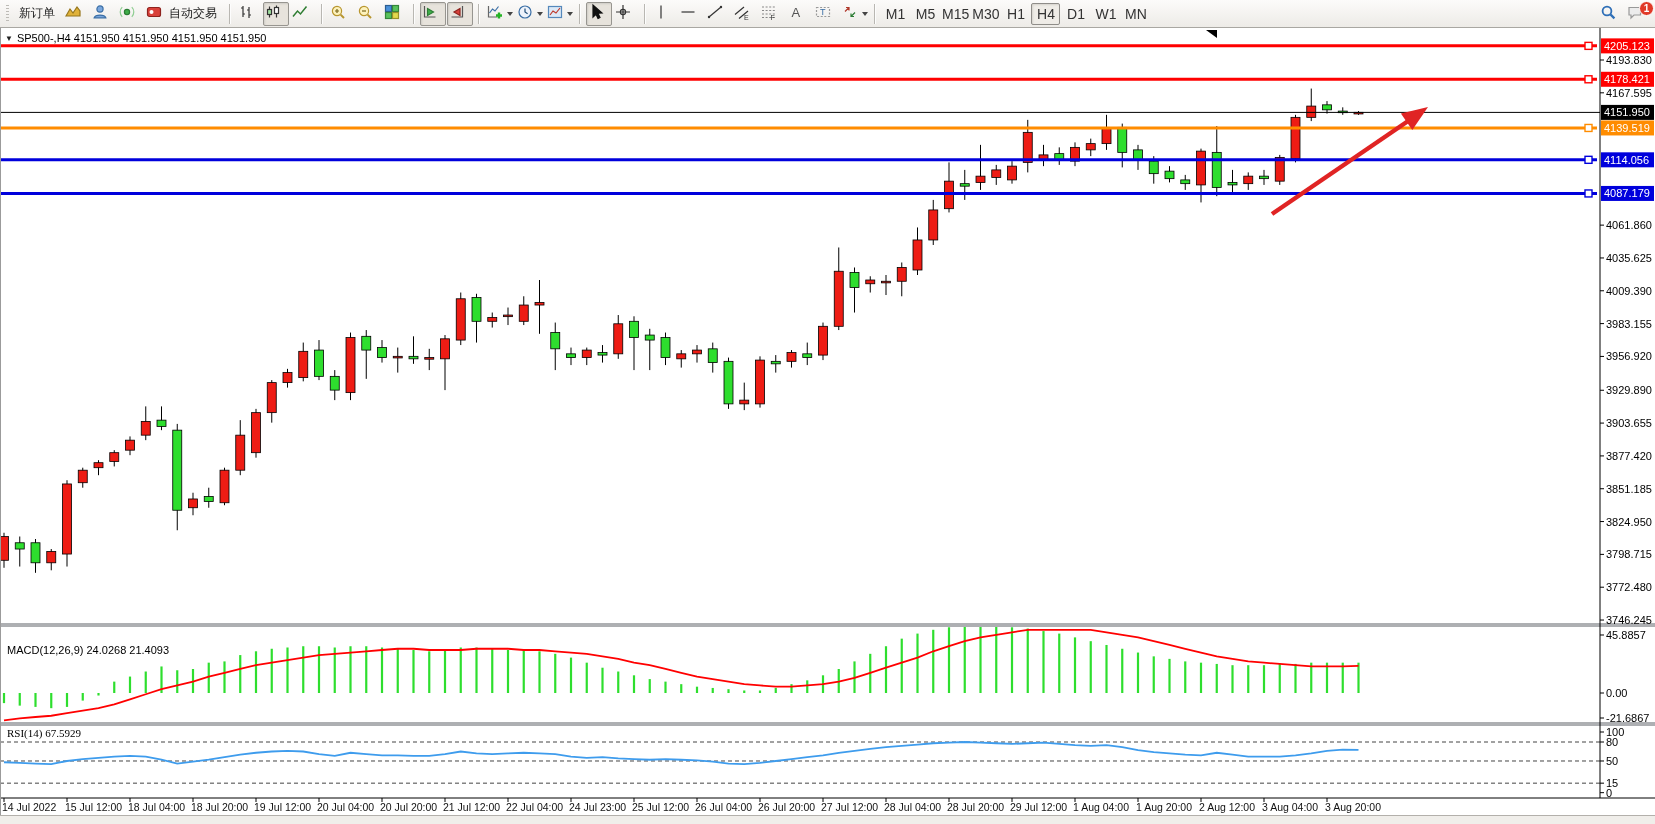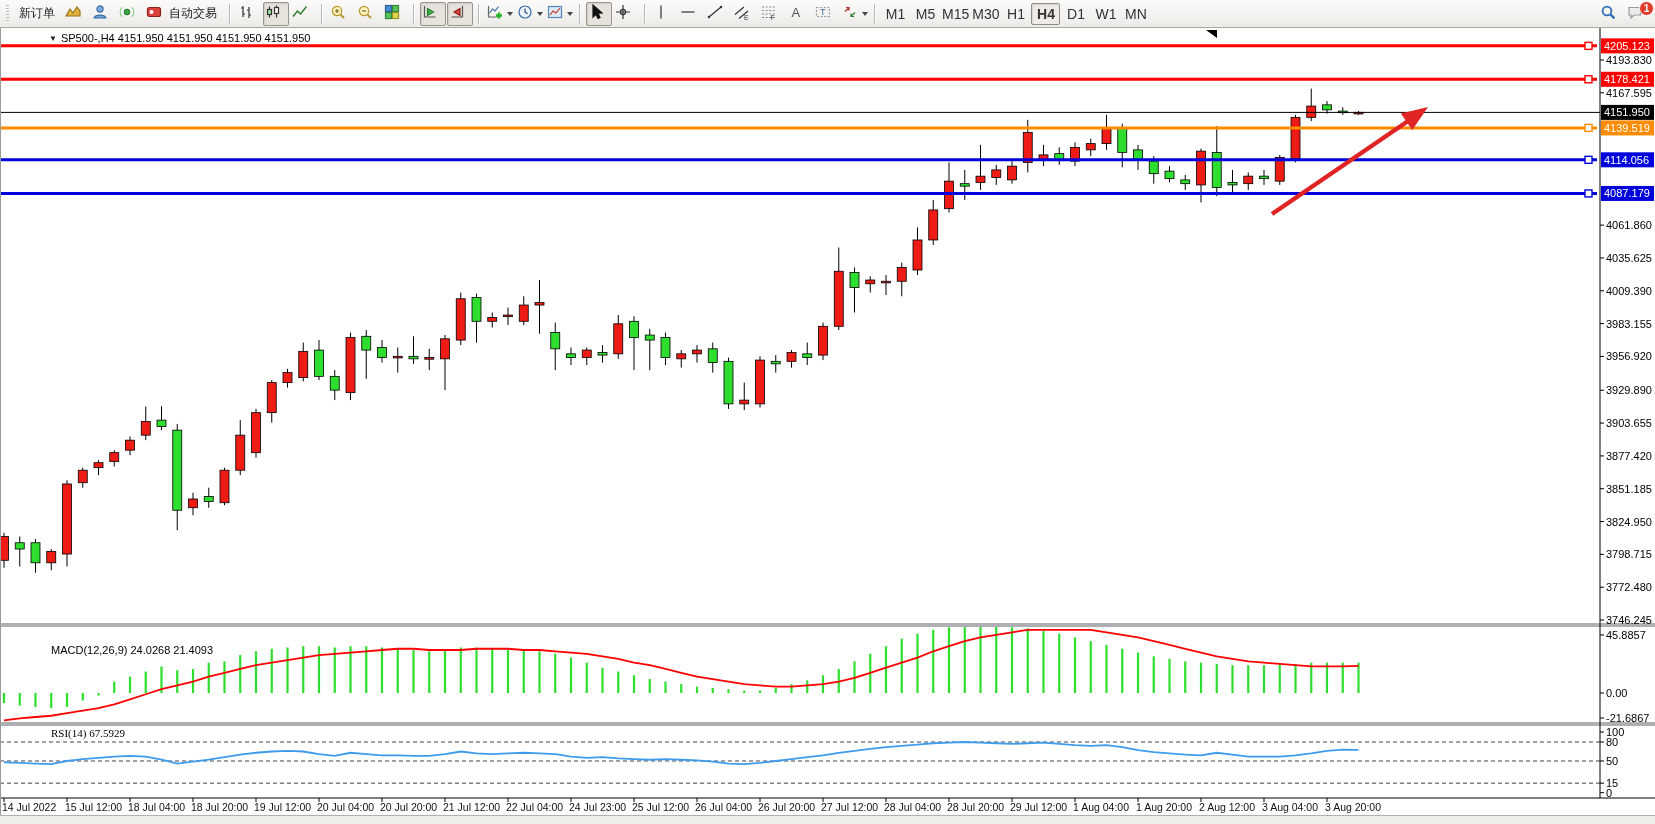--- a/index.html
+++ b/index.html
@@ -9,26 +9,26 @@
     background:linear-gradient(#fcfbfa,#edebe7);border-bottom:1px solid #a9a7a2;
     display:flex;align-items:center;padding:0 4px;gap:1px;z-index:5;}
   .tb-btn{position:relative;display:flex;align-items:center;justify-content:flex-start;
     min-width:24px;height:22px;border:1px solid transparent;border-radius:2px;cursor:default;}
   .tb-btn.active{background:#e7e3dc;border-color:#979590;box-shadow:inset 1px 1px 2px #cfccc6;}
   .tb-text{font-size:12px;color:#222;padding:0 6px;white-space:nowrap;}
   .tb-sep{width:1px;height:20px;background:#b9b7b2;border-right:1px solid #fdfdfd;margin:0 4px;}
   .tb-handle{width:3px;height:18px;margin:0 2px;background-image:repeating-linear-gradient(#bdbbb6 0 1px,transparent 1px 3px);}
   .caret{width:0;height:0;border-left:3.5px solid transparent;border-right:3.5px solid transparent;border-top:4px solid #444;margin-left:3px;}
   .tf-btn{font-size:14px;color:#333;min-width:27px;height:20px;display:flex;align-items:center;justify-content:center;border:1px solid transparent;border-radius:2px;}
-  .tf-btn.active{background:#efece7;border-color:#8f8d89;box-shadow:inset 1px 1px 2px #d6d3cd;font-weight:bold;}
+  .tf-btn.active{background:#efece7;border-color:#8f8d89;box-shadow:inset 1px 1px 2px #d6d3cd;}
   .tb-spacer{flex:1 1 auto;}
   .badge{position:absolute;top:-2px;right:-4px;background:#e03a28;color:#fff;font-size:10px;font-weight:bold;
     width:13px;height:13px;border-radius:50%;display:flex;align-items:center;justify-content:center;border:1px solid #fff;}
   
-  .overlay{position:absolute;font-size:11px;color:#000;white-space:nowrap;z-index:3;margin-left:44px;}
+  .overlay{position:absolute;font-size:11px;color:#000;white-space:nowrap;z-index:3;}
   #chart-title .tri{display:inline-block;font-size:8px;vertical-align:1px;margin-right:4px;color:#222;}
   #chart-svg{position:absolute;left:0;top:0;z-index:1;}
   #bottom-strip{position:absolute;left:0;top:815px;width:1655px;height:9px;background:#f0eeea;border-top:1px solid #b3b0ab;z-index:2;}
 </style>
 </head>
 <body>
 
 <div id="app">
   <div id="toolbar">
       <div class="tb-handle"></div>

